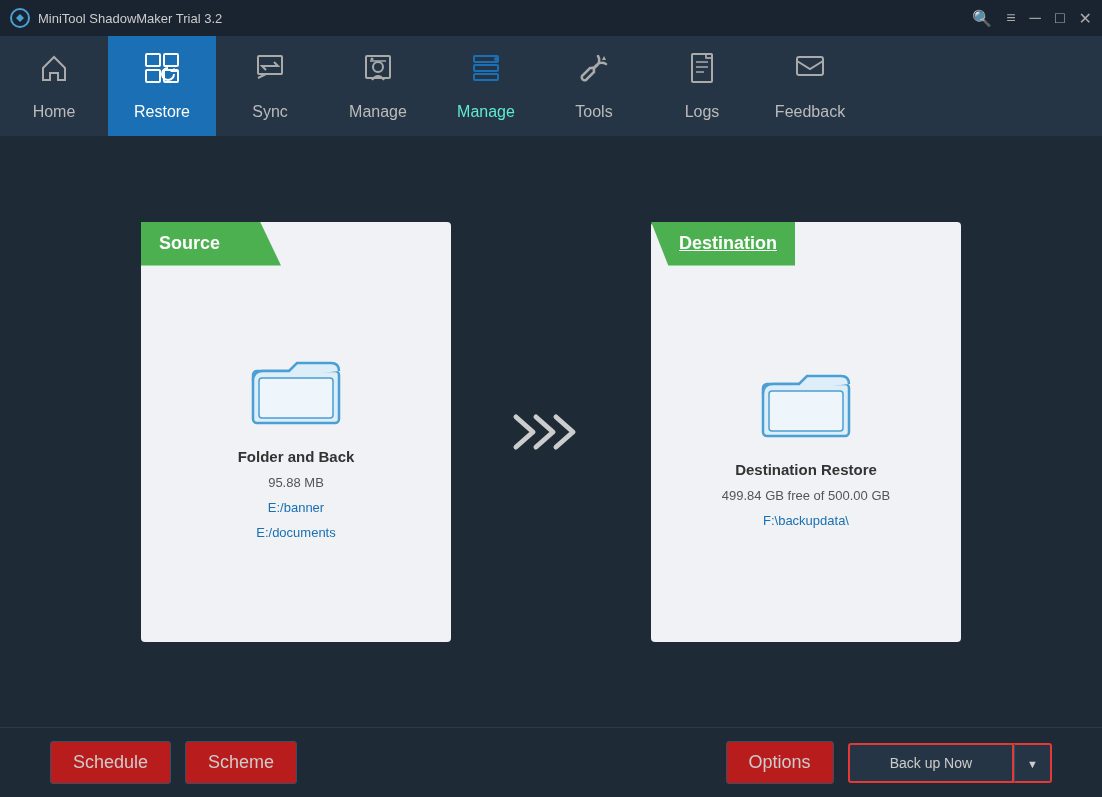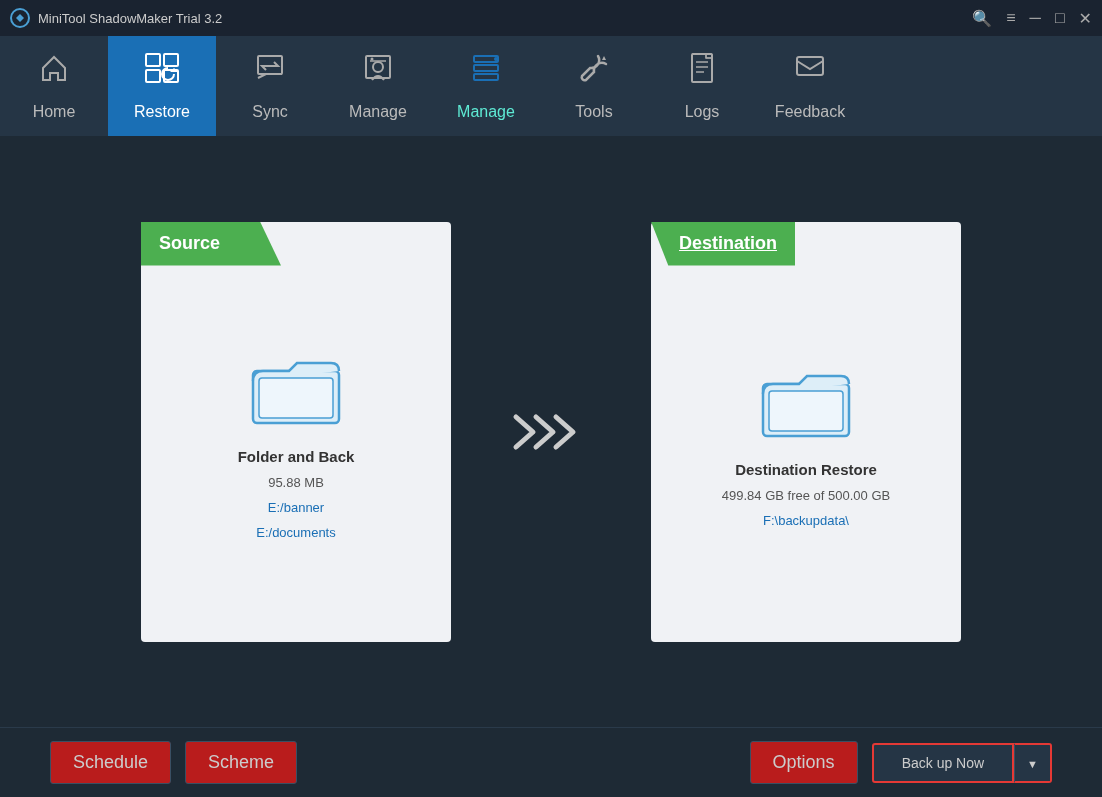--- a/index.html
+++ b/index.html
@@ -182,21 +182,21 @@
       border: 1px solid #3a4f63;
       padding: 10px 22px;
       font-size: 18px;
       cursor: pointer;
       border-radius: 3px;
     }
     .btn-primary {
       background: #253545;
       color: #ccc;
       border: 2px solid #e53935;
-      padding: 10px 28px;
+      padding: 10px 40px;
       font-size: 14px;
       cursor: pointer;
       border-radius: 3px 0 0 3px;
     }
     .btn-dropdown {
       background: #253545;
       color: #ccc;
       border: 2px solid #e53935;
       border-left: 1px solid #3a4f63;
       padding: 10px 12px;

